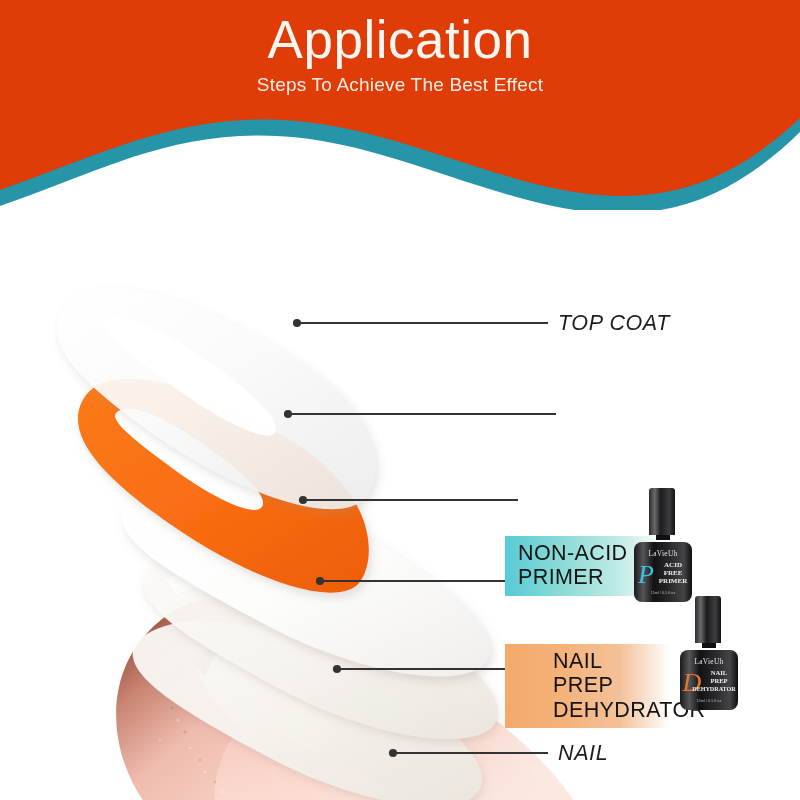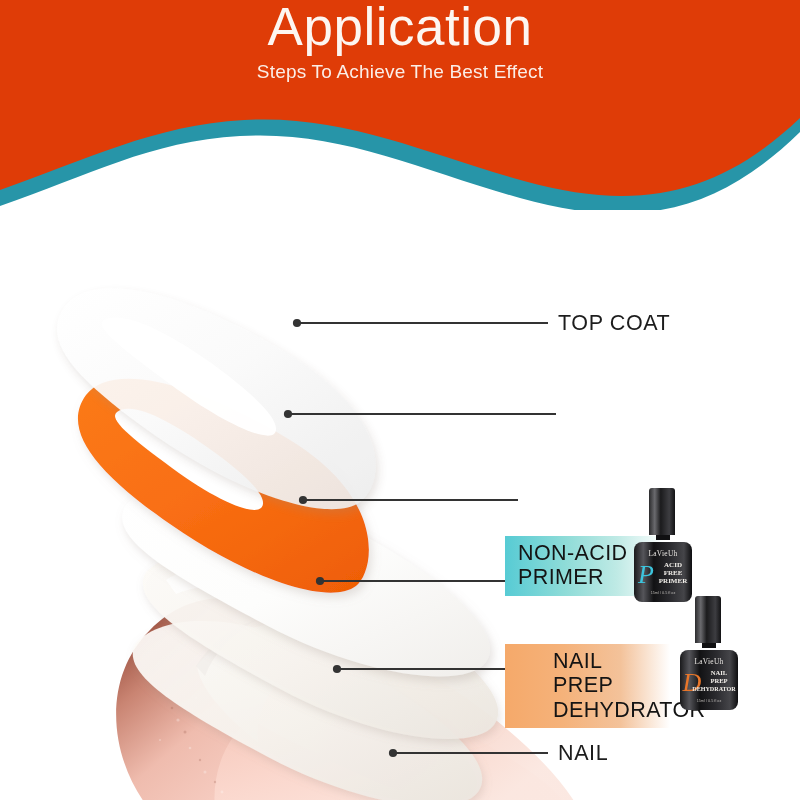--- a/index.html
+++ b/index.html
@@ -13,39 +13,40 @@
 
   #stage { position:absolute; inset:0; width:800px; height:800px; }
 
   
   .header-wrap { position:absolute; left:0; top:0; width:800px; height:205px; }
   .header-svg  { position:absolute; left:0; top:0; }
 
   .header-text { position:absolute; left:0; top:0; width:800px; text-align:center; }
   .title {
     font-size:53px; font-weight:400; color:#fdf6f1;
-    letter-spacing:0.5px; line-height:1; 
+    letter-spacing:0.5px; line-height:1; padding-top:13px;
     font-family:"Liberation Sans", sans-serif;
   }
   .subtitle {
     font-size:19px; font-weight:300; color:#fbeee7;
     letter-spacing:0.2px; padding-top:8px;
   }
 
   
   .art { position:absolute; left:0; top:120px; }
 
   
   .leaders { position:absolute; left:0; top:0; }
 
   .label {
     position:absolute;
     font-size:21.5px; color:#1d1d1d; letter-spacing:0.6px;
     white-space:pre-line; line-height:1.12;
     font-family:"Liberation Sans", sans-serif;
+    font-style:italic;
   }
   .label.plain { font-size:21.5px; }
 
   .hl {
     position:absolute; padding:5px 14px 6px 13px;
     font-size:21.5px; line-height:1.13; letter-spacing:0.4px;
     color:#141414; white-space:pre-line;
   }
   .hl-teal   { background:linear-gradient(to right,#57cbd4 0%,#8fdcd8 38%,#bfeae5 70%,#ffffff 100%); }
   .hl-orange { background:linear-gradient(to right,#f5a96a 0%,#f5b27a 35%,#f3c29a 70%,#ffffff 100%); }

